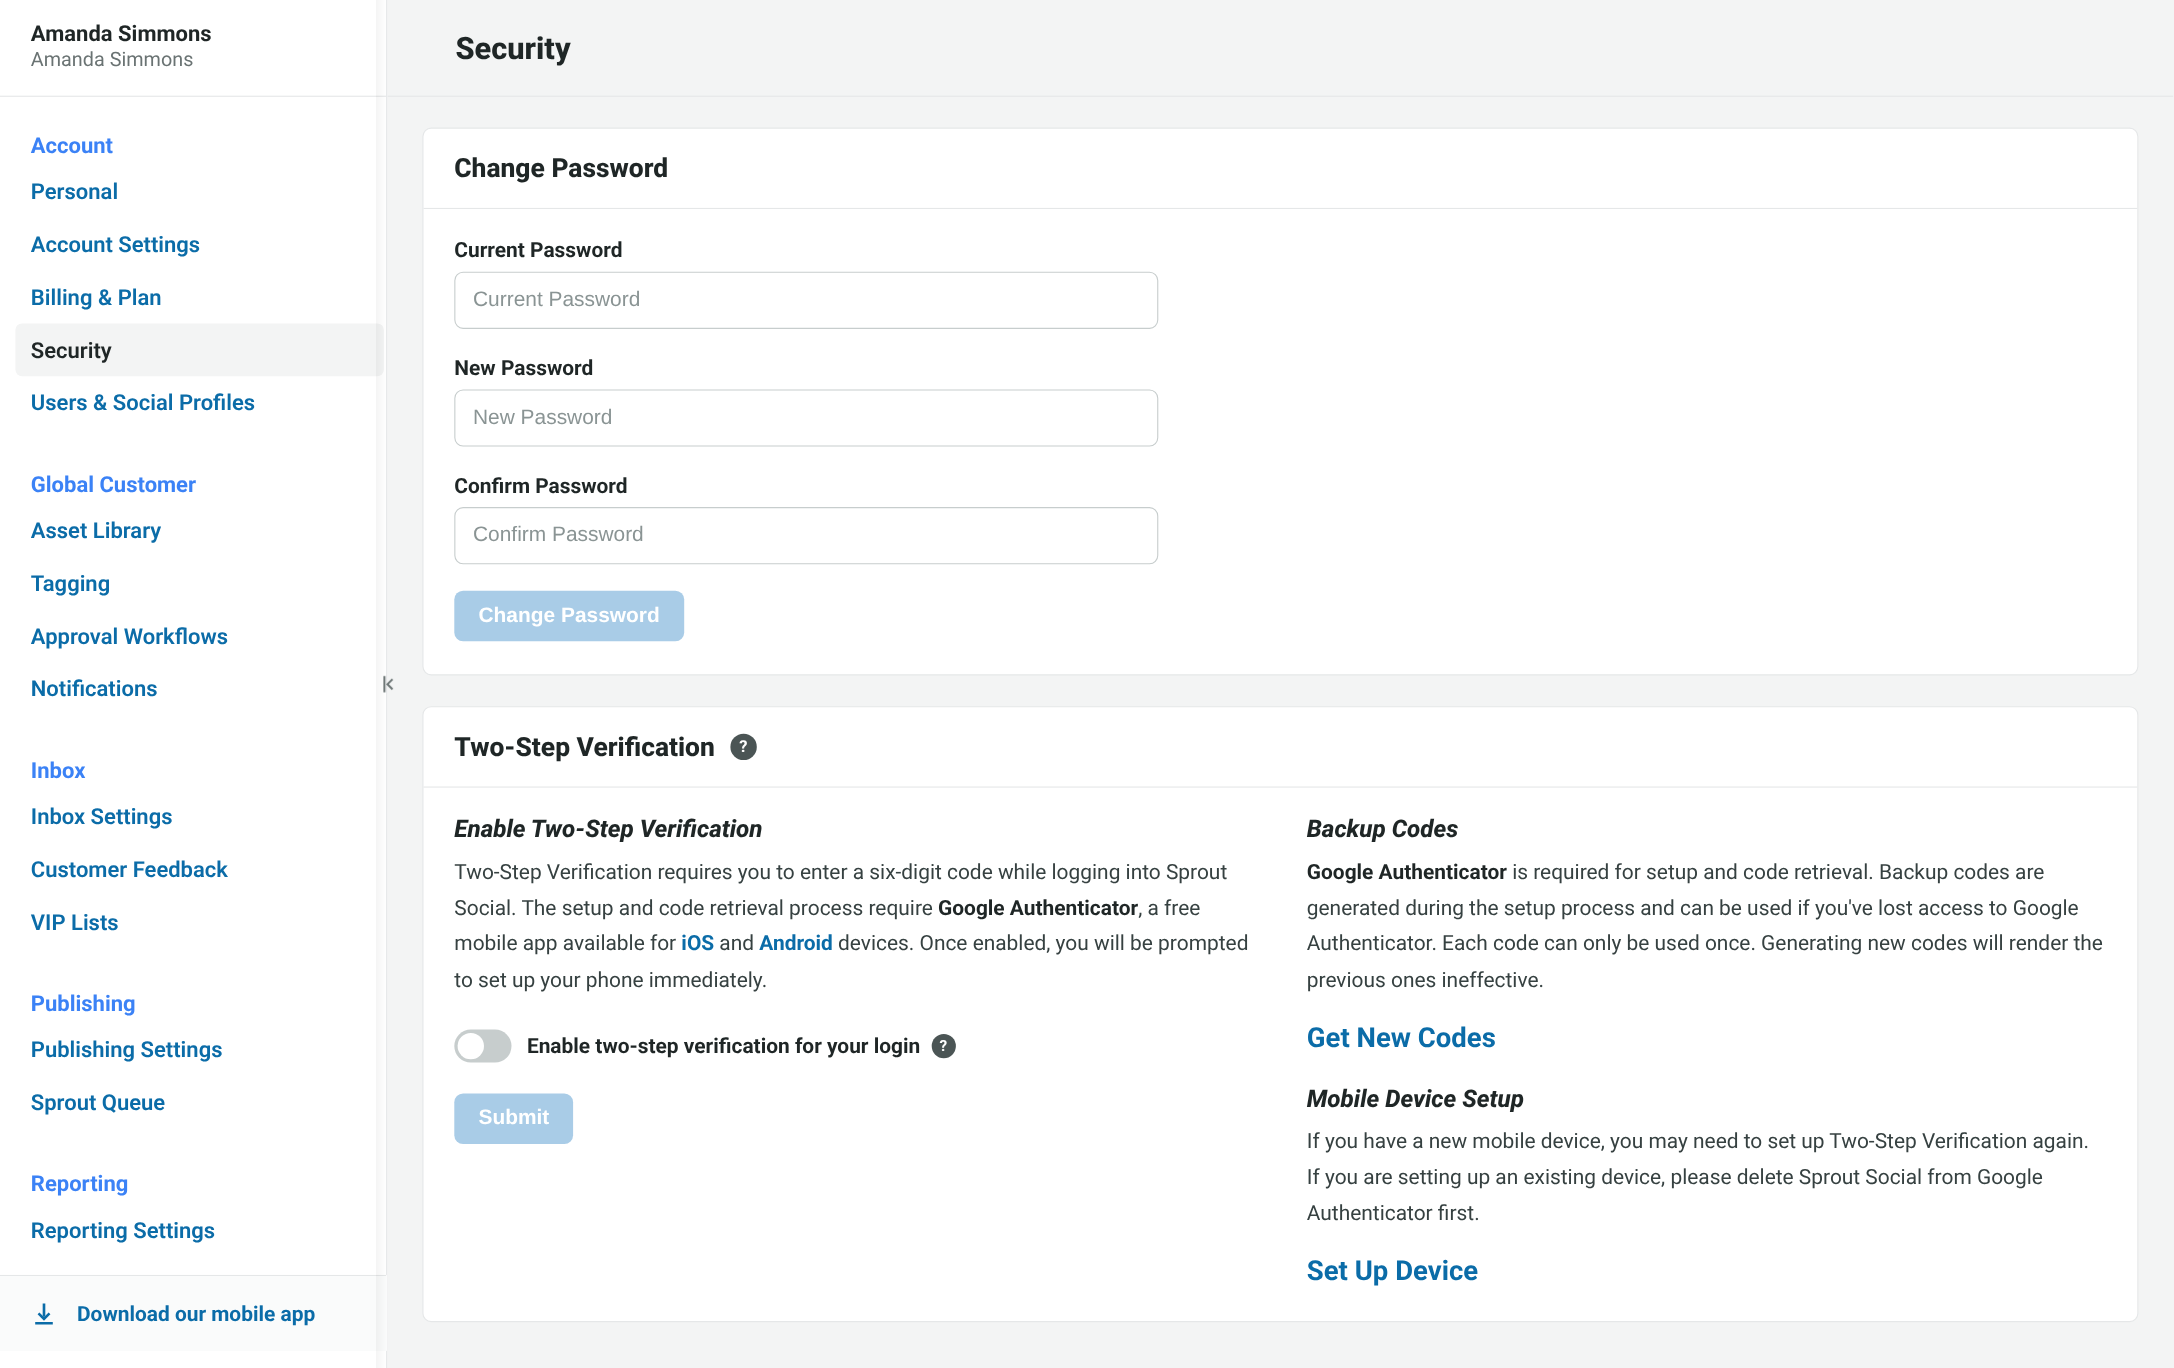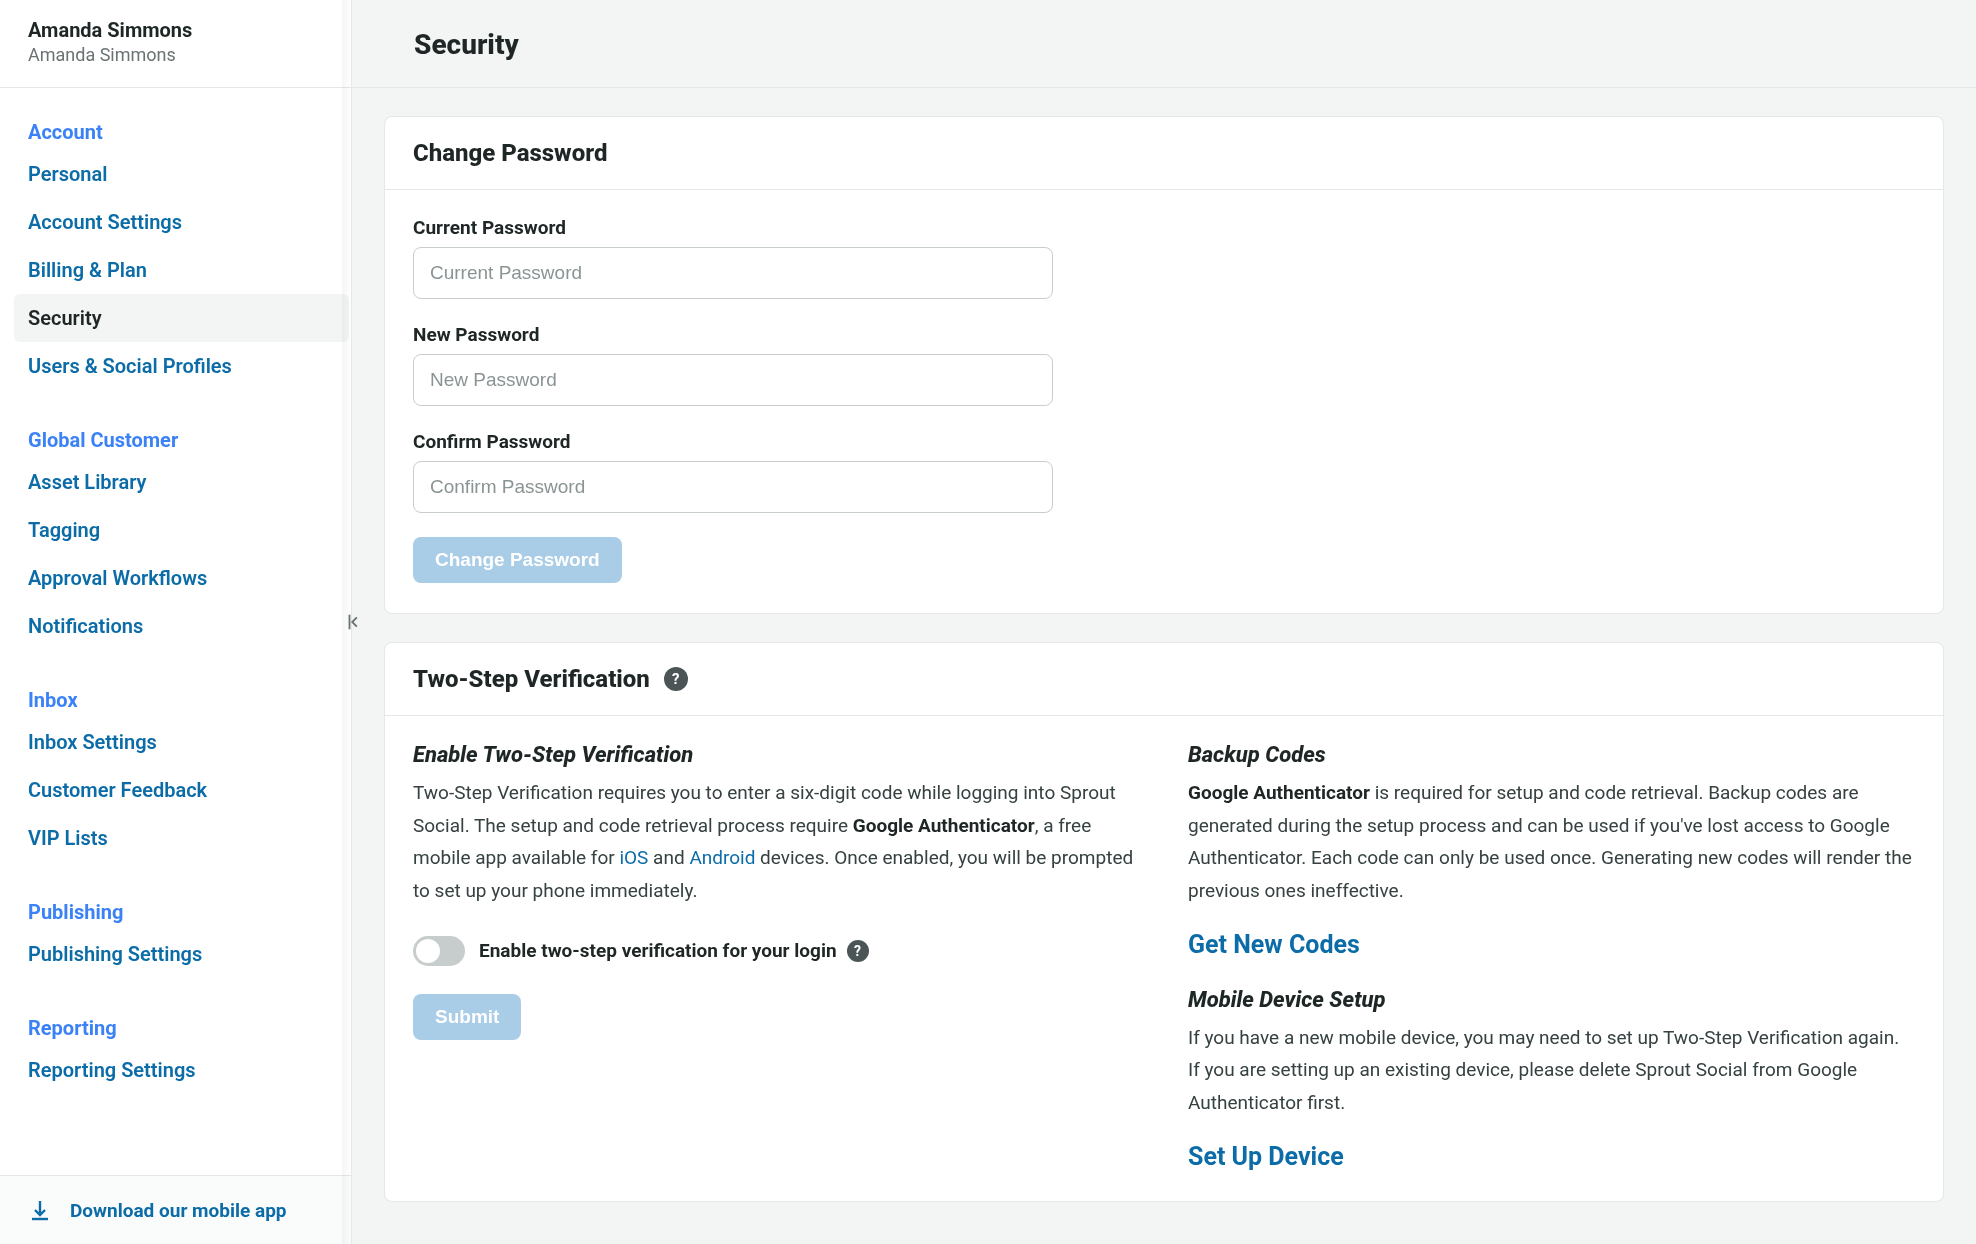--- a/index.html
+++ b/index.html
@@ -76,21 +76,21 @@
     height: 28px;
     color: #6a7373;
     display: flex;
     align-items: center;
     justify-content: center;
     cursor: pointer;
   }
   .collapse-handle svg { width: 22px; height: 22px; }
   .download-bar {
     position: absolute;
-    bottom: 0;
+    bottom: 16px;
     left: 0;
     right: 0;
     border-top: 1px solid #e5e7e8;
     background: #fafbfb;
     padding: 22px 28px;
     display: flex;
     align-items: center;
     gap: 18px;
     color: #0b6ca8;
     font-weight: 700;
@@ -202,21 +202,21 @@
     color: #1f2626;
     margin-bottom: 10px;
     font-style: italic;
   }
   .body-text {
     font-size: 19px;
     line-height: 1.72;
     color: #364141;
   }
   .body-text strong { font-weight: 700; color: #1f2626;}
-  .link-text { color: #0b6ca8; font-weight: 400; cursor: pointer; }
+  .link-text { color: #0b6ca8; font-weight: 700; cursor: pointer; }
   .toggle-row {
     display: flex;
     align-items: center;
     gap: 14px;
     margin-top: 28px;
   }
   .toggle {
     width: 52px;
     height: 30px;
     border-radius: 30px;
@@ -293,20 +293,21 @@
       <div class="nav-section">
         <div class="nav-section-title">Inbox</div>
         <a class="nav-item">Inbox Settings</a>
         <a class="nav-item">Customer Feedback</a>
         <a class="nav-item">VIP Lists</a>
       </div>
 
       <div class="nav-section">
         <div class="nav-section-title">Publishing</div>
         <a class="nav-item">Publishing Settings</a>
+        <a class="nav-item">Sprout Queue</a>
       </div>
 
       <div class="nav-section">
         <div class="nav-section-title">Reporting</div>
         <a class="nav-item">Reporting Settings</a>
       </div>
     </div>
 
     <div class="collapse-handle">
       <svg viewBox="0 0 24 24" fill="none" stroke="currentColor" stroke-width="2">

